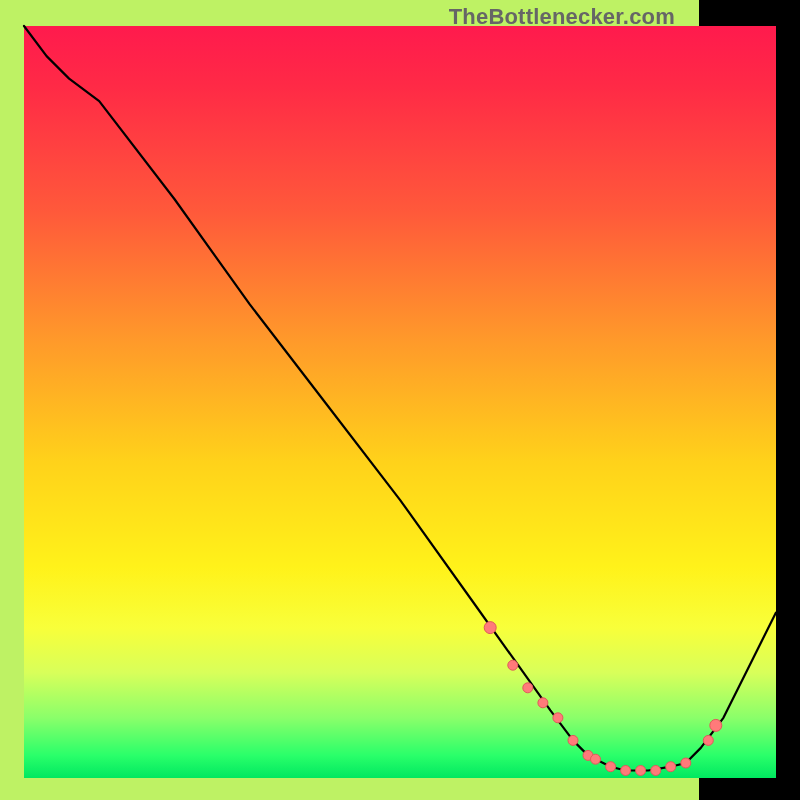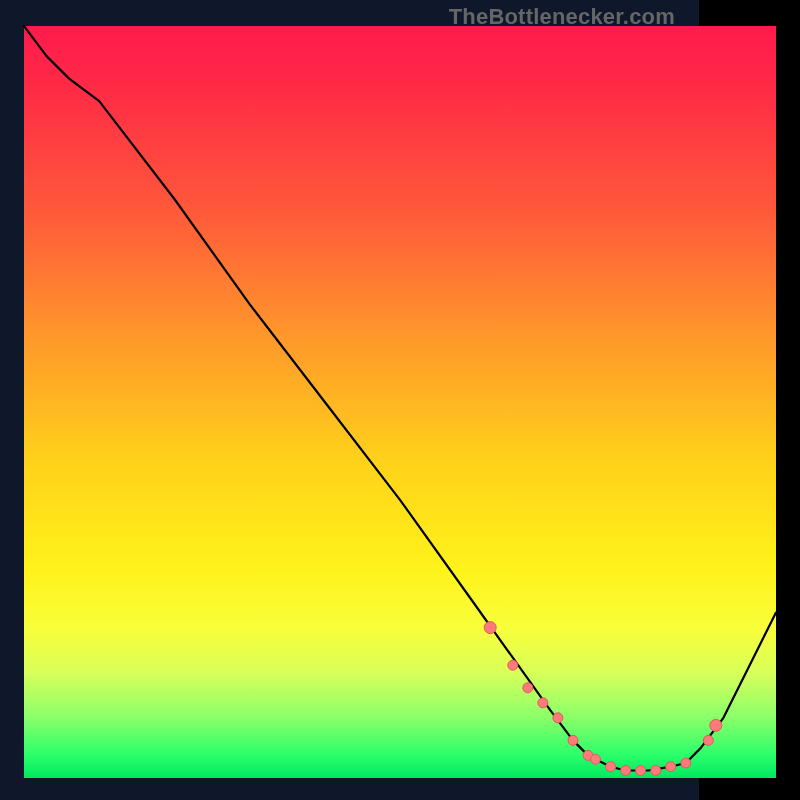--- a/index.html
+++ b/index.html
@@ -8,21 +8,21 @@
     width: 800px;
     height: 800px;
     background: #000;
     overflow: hidden;
     font-family: Arial, Helvetica, sans-serif;
   }
   .frame {
     position: relative;
     width: 699px;
     height: 800px;
-    background: #0f172a;
+    background: #bef264;
   }
   .plot {
     position: absolute;
     left: 24px;
     top: 26px;
     width: 752px;
     height: 752px;
     
     background: linear-gradient(
       to bottom,

